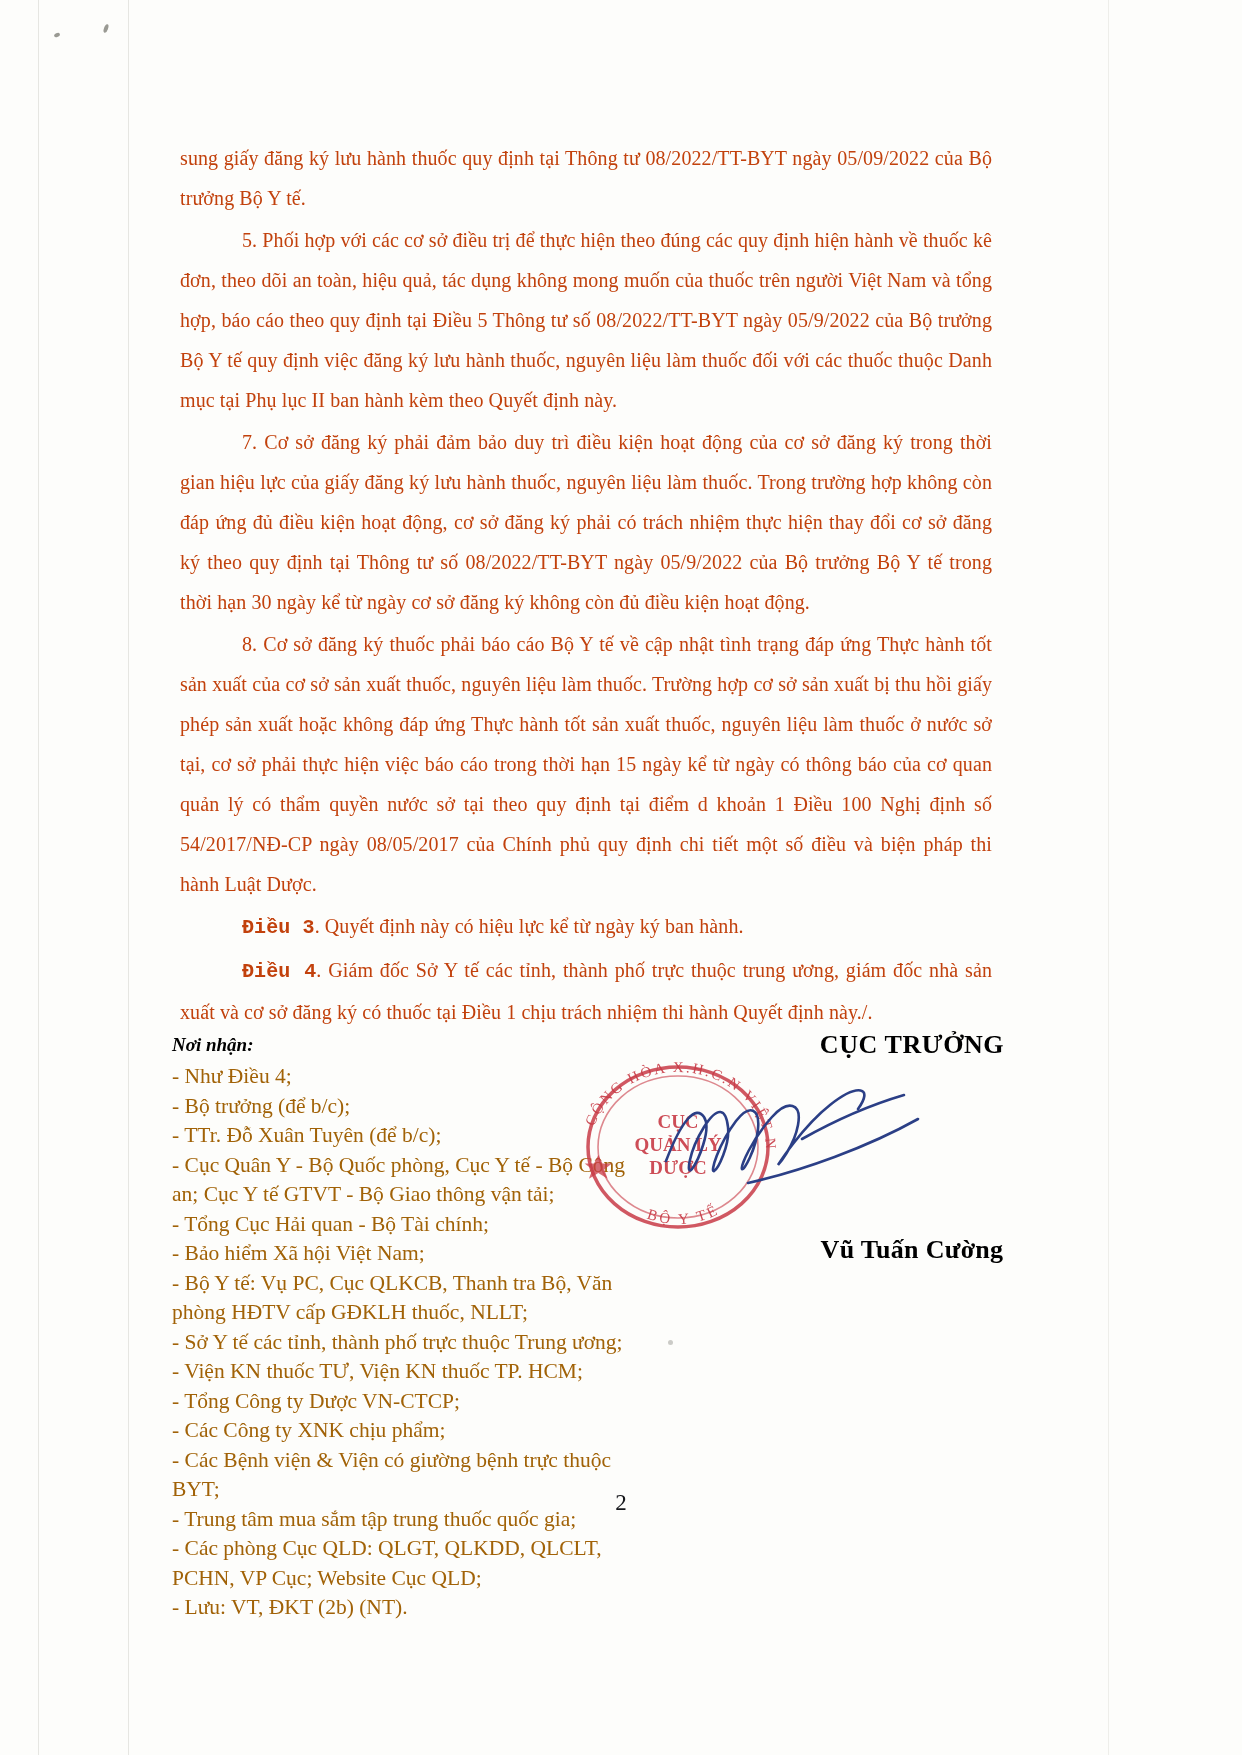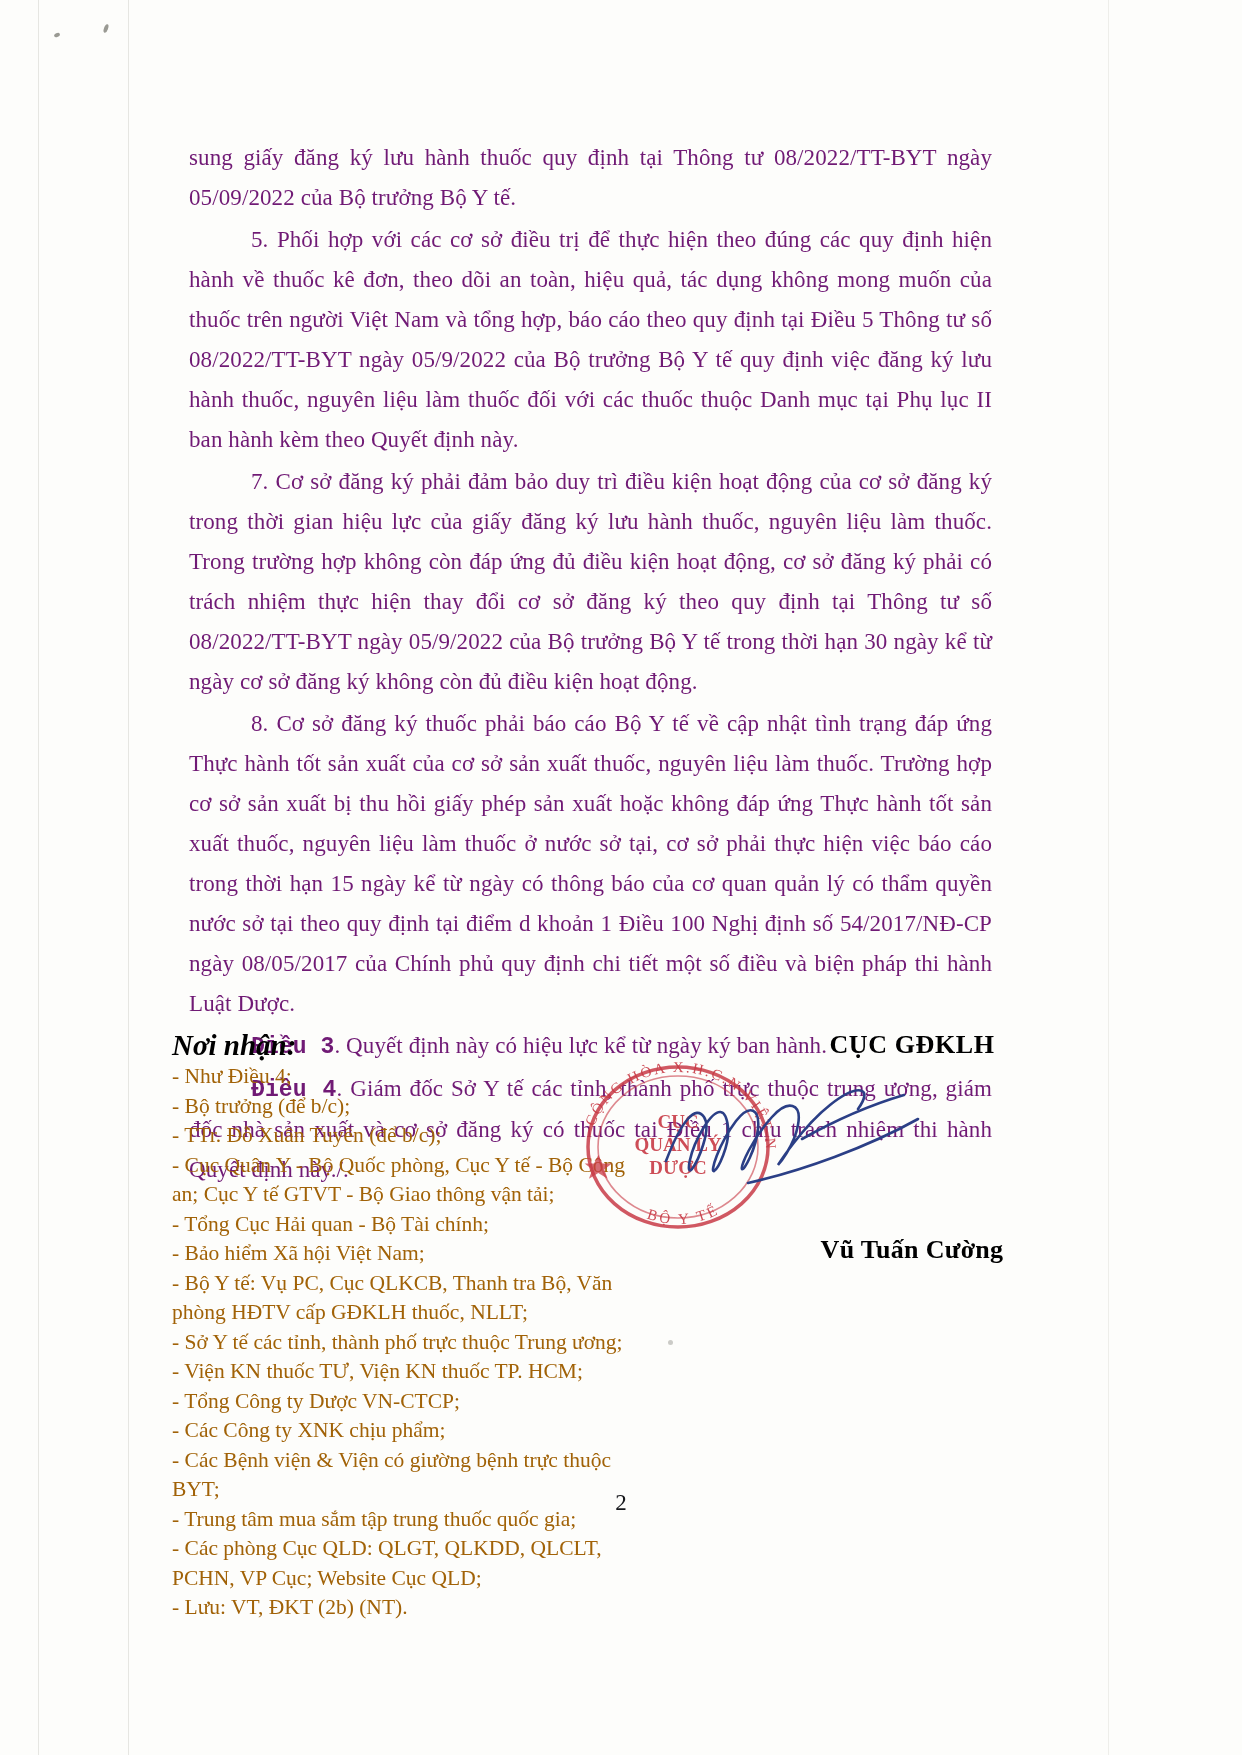--- a/index.html
+++ b/index.html
@@ -36,25 +36,25 @@
   }
 
   .content {
     position: absolute;
     left: 172px;
     top: 138px;
     width: 820px;
   }
 
   p {
-    margin: 0 0 2px 17px;
-    font-size: 23px;
+    margin: 0 0 2px 8px;
+    font-size: 20px;
     line-height: 40px;
     text-align: justify;
-    color: #701a75;
+    color: #c2410c;
     letter-spacing: 0.1px;
   }
   p.indent { text-indent: 62px; }
   p.noindent { text-indent: 0; }
   .bold { font-weight: bold; font-family: Liberation Mono, monospace; }
 
   
   .sigblock {
     position: absolute;
     left: 172px;
@@ -63,21 +63,21 @@
   }
   .recipients {
     position: absolute;
     left: 0;
     top: 0;
     width: 470px;
   }
   .recipients .title {
     font-style: italic;
     font-weight: bold;
-    font-size: 29px;
+    font-size: 19px;
     line-height: 30px;
     margin-bottom: 2px;
   }
   .recipients .line {
     font-size: 21.5px;
     line-height: 29.5px;
     color: #a16207;
   }
 
   .signer {
@@ -172,21 +172,21 @@
       <div class="line">- Viện KN thuốc TƯ, Viện KN thuốc TP. HCM;</div>
       <div class="line">- Tổng Công ty Dược VN-CTCP;</div>
       <div class="line">- Các Công ty XNK chịu phẩm;</div>
       <div class="line">- Các Bệnh viện &amp; Viện có giường bệnh trực thuộc BYT;</div>
       <div class="line">- Trung tâm mua sắm tập trung thuốc quốc gia;</div>
       <div class="line">- Các phòng Cục QLD: QLGT, QLKDD, QLCLT, PCHN, VP Cục; Website Cục QLD;</div>
       <div class="line">- Lưu: VT, ĐKT (2b) (NT).</div>
     </div>
 
     <div class="signer">
-      <div class="role">CỤC GĐKLH</div>
+      <div class="role">CỤC TRƯỞNG</div>
       <div class="name">Vũ Tuấn Cường</div>
     </div>
 
     <div class="stamp">
       <svg width="215" height="190" viewBox="0 0 215 190">
         <defs>
           <path id="arcTop" d="M 20,100 A 88,78 0 0 1 196,100" fill="none"></path>
           <path id="arcBot" d="M 30,104 A 78,70 0 0 0 186,104" fill="none"></path>
         </defs>
         <ellipse cx="108" cy="97" rx="90" ry="80" fill="none" stroke="#c83b46" stroke-width="3.5" opacity="0.85"></ellipse>

